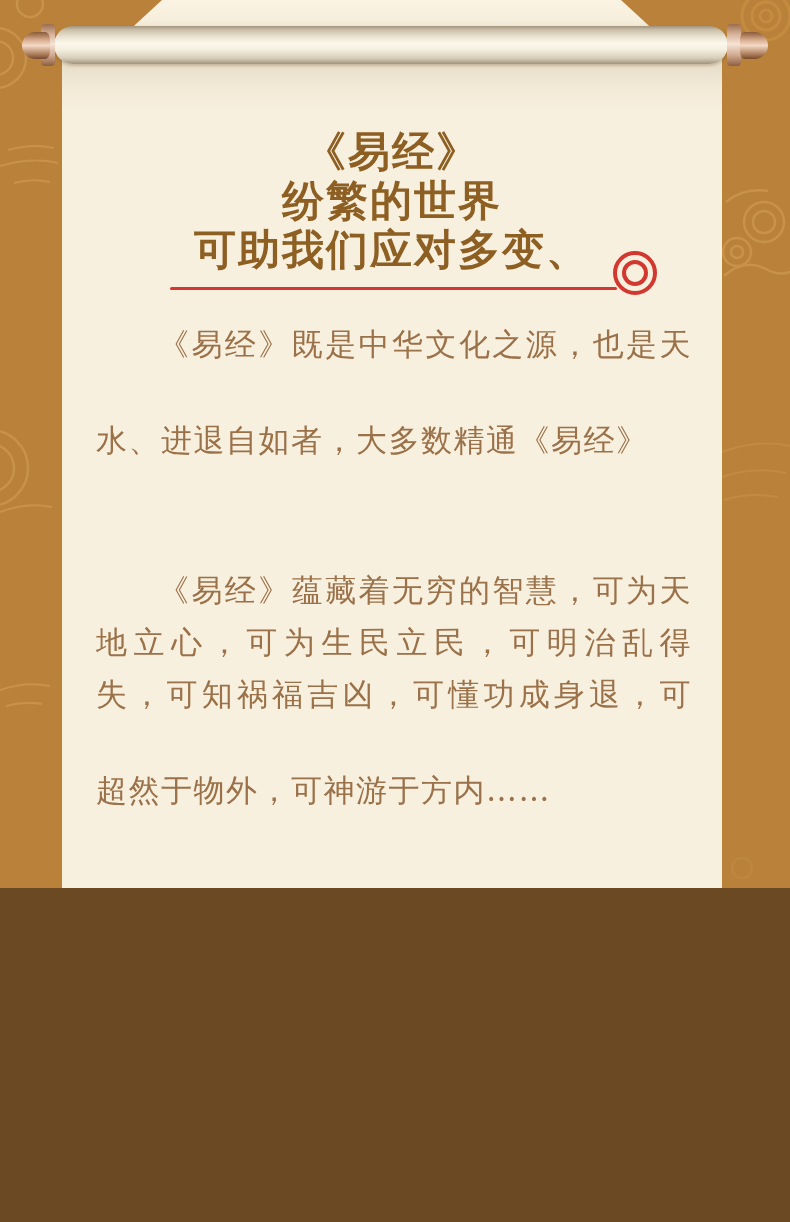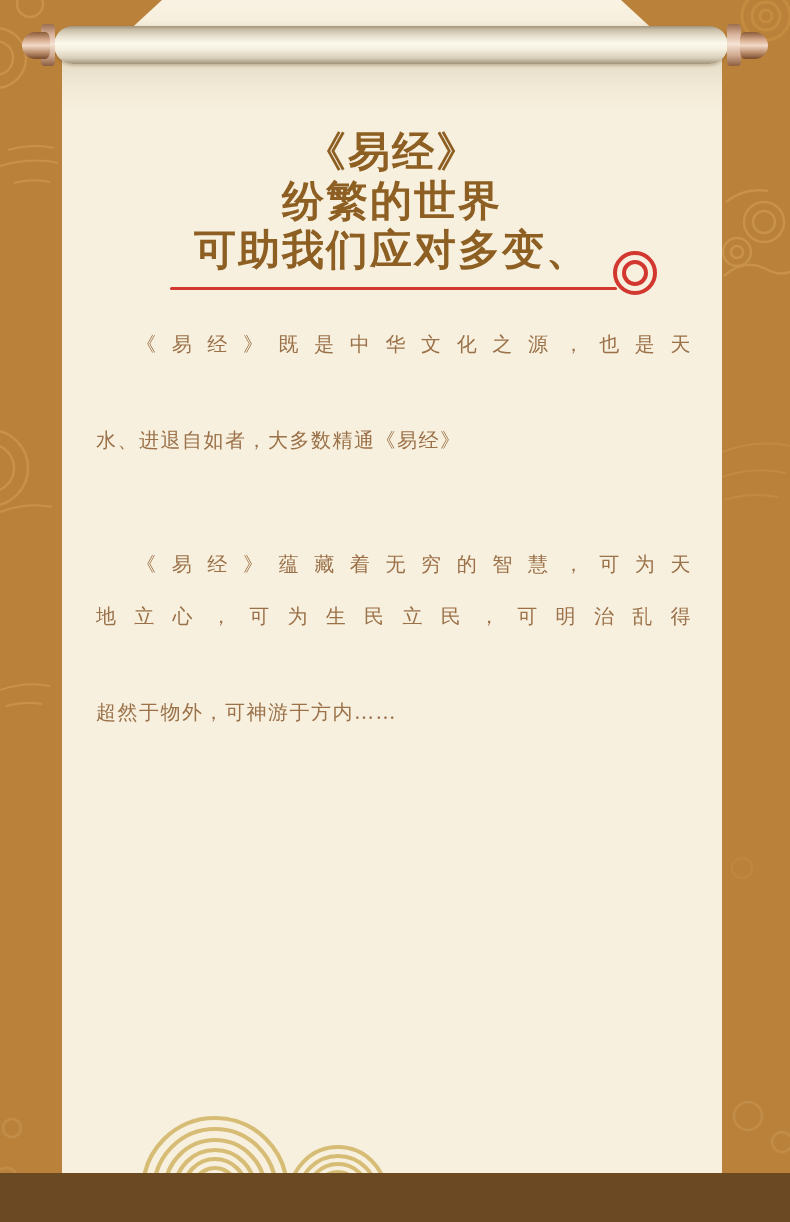--- a/index.html
+++ b/index.html
@@ -1,16 +1,16 @@
 <!DOCTYPE html>
 <html><head>
 <meta charset="utf-8">
 <style>
   html,body{margin:0;padding:0;background:#6b4a23;}
-  .canvas{position:relative;width:790px;height:1173px;background:#b9813a;overflow:hidden;
+  .canvas{position:relative;width:790px;height:888px;background:#b9813a;overflow:hidden;
           font-family:"DejaVu Sans","Liberation Sans",sans-serif;}
   .bg-clouds{position:absolute;left:0;top:0;width:790px;height:1222px;}
 
   
   .top-sheet{position:absolute;left:0;top:0;width:790px;height:36px;
     clip-path:polygon(162px 0,621px 0,660px 36px,123px 36px);
     background:linear-gradient(180deg,#faf3e3 0%,#f7efdd 55%,#e3dac4 100%);}
 
   
   .paper{position:absolute;left:62px;top:38px;width:660px;height:1184px;
@@ -35,25 +35,25 @@
   
   .divider-line{position:absolute;left:170px;top:287px;width:447px;height:3px;
     background:#d23730;border-radius:2px;}
   .ring-outer{position:absolute;left:613px;top:251px;width:44px;height:44px;box-sizing:border-box;
     border:4px solid #d23730;border-radius:50%;}
   .ring-inner{position:absolute;inset:5px;border:4px solid #d23730;border-radius:50%;}
 
   
   .para{position:absolute;left:96px;width:596px;color:#9a7149;
     font-family:"DejaVu Serif","Liberation Serif",serif;
-    font-size:20px;line-height:52px;letter-spacing:1.5px;}
+    font-size:31px;line-height:52px;letter-spacing:1.5px;}
   .para .line{text-align:justify;text-align-last:justify;text-justify:inter-character;}
   .para .line:first-child{text-indent:2em;}
   .para .line.last{text-align-last:left;margin-top:44px;}
-  .para-1{top:318px}.para-2{top:538px}.para-3{top:806px}
+  .para-1{top:318px}.para-2{top:564px}.para-3{top:806px}
 
   .footer-decor{position:absolute;left:62px;top:1100px;}
 </style>
 </head>
 <body>
 
 <div class="canvas">
 
   <svg class="bg-clouds" viewBox="0 0 790 1222" fill="none" stroke="#cd9850" stroke-width="2.5" opacity="0.75">
     <g>
@@ -128,20 +128,21 @@
   </div>
 
   <div class="para para-1">
     <div class="line">《易经》既是中华文化之源，也是天</div>
     <div class="line last">水、进退自如者，大多数精通《易经》</div>
   </div>
 
   <div class="para para-2">
     <div class="line">《易经》蕴藏着无穷的智慧，可为天</div>
     <div class="line">地立心，可为生民立民，可明治乱得</div>
+    <div class="line">失，可知祸福吉凶，可懂功成身退，可</div>
     <div class="line last">超然于物外，可神游于方内……</div>
   </div>
 
 
   <svg class="footer-decor" width="660" height="122" viewBox="0 0 660 122" fill="none">
     <defs>
       <clipPath id="above-box">
           <rect x="0" y="0" width="660" height="88"></rect>
         </clipPath>
     </defs>

